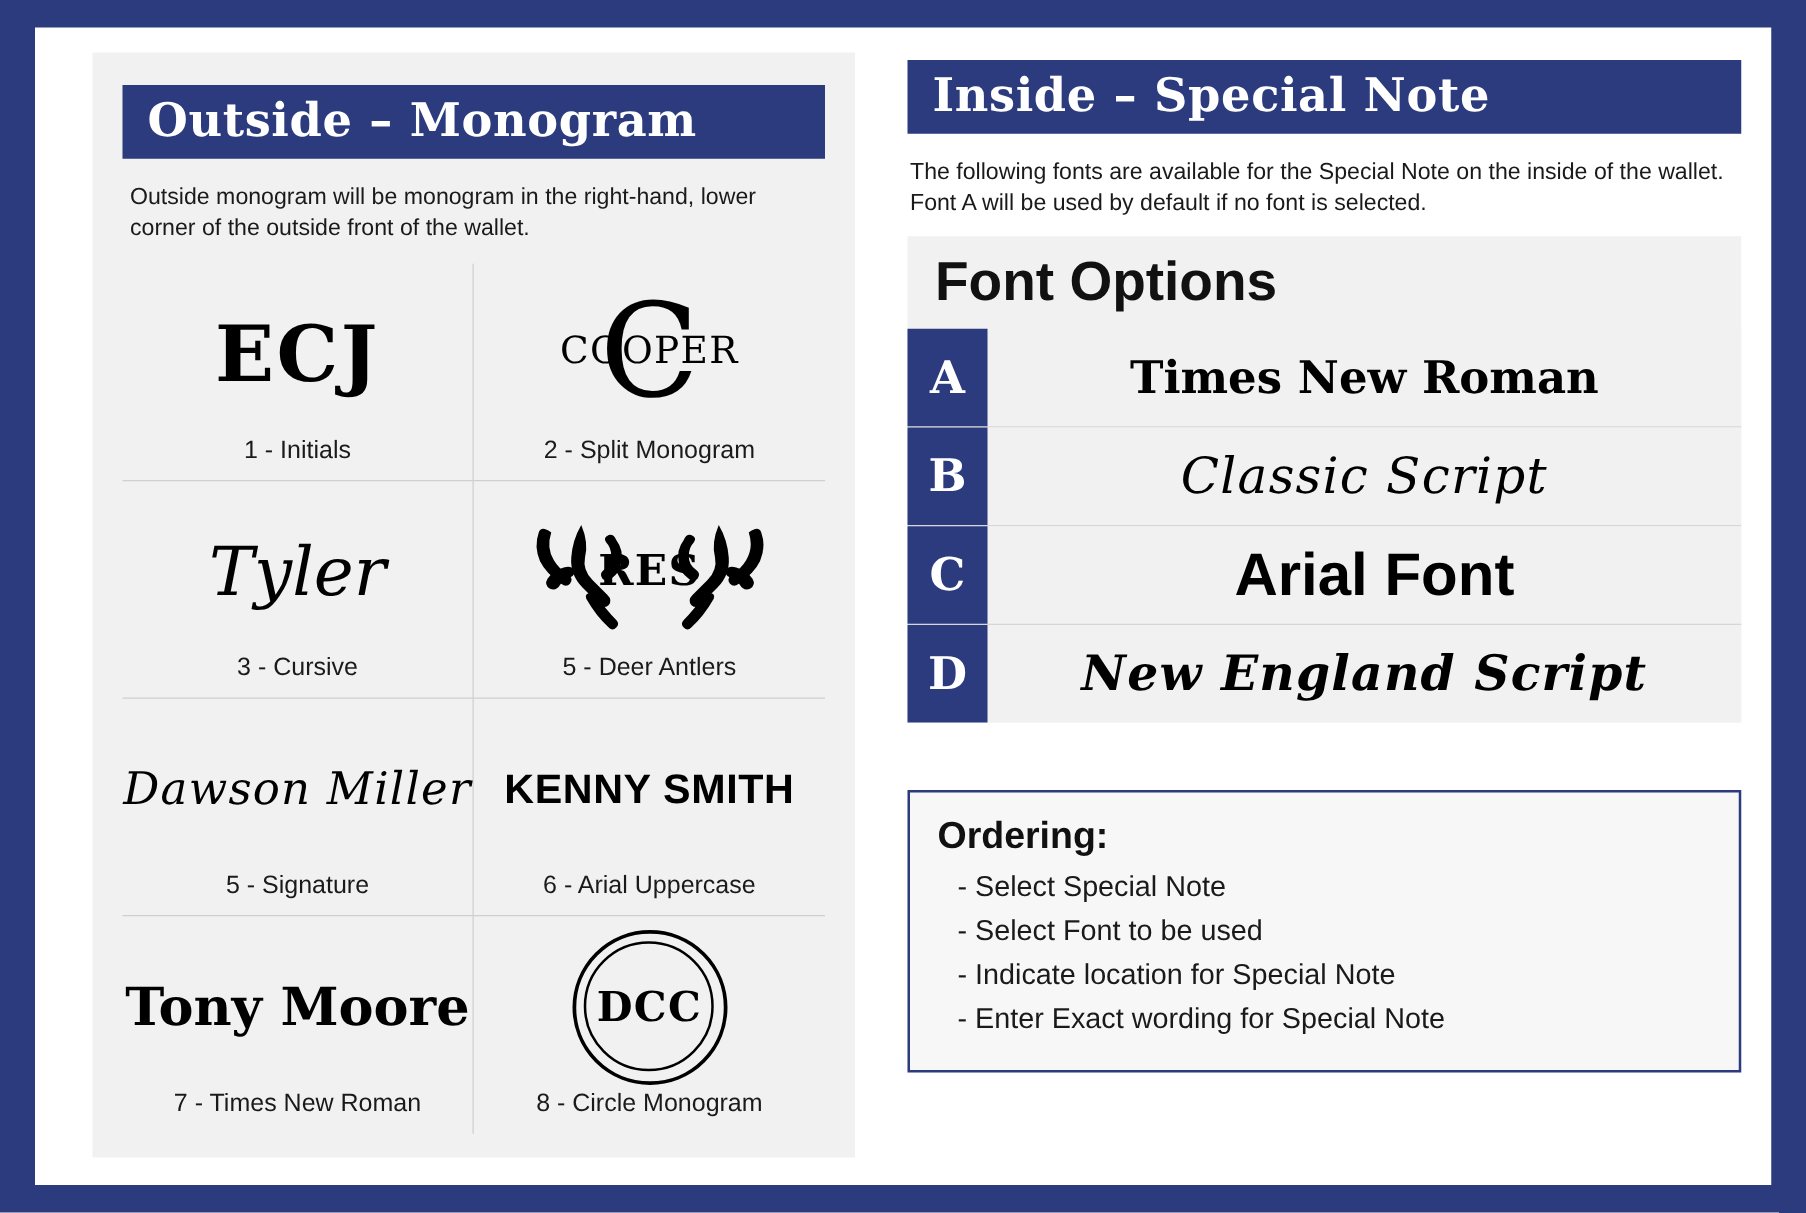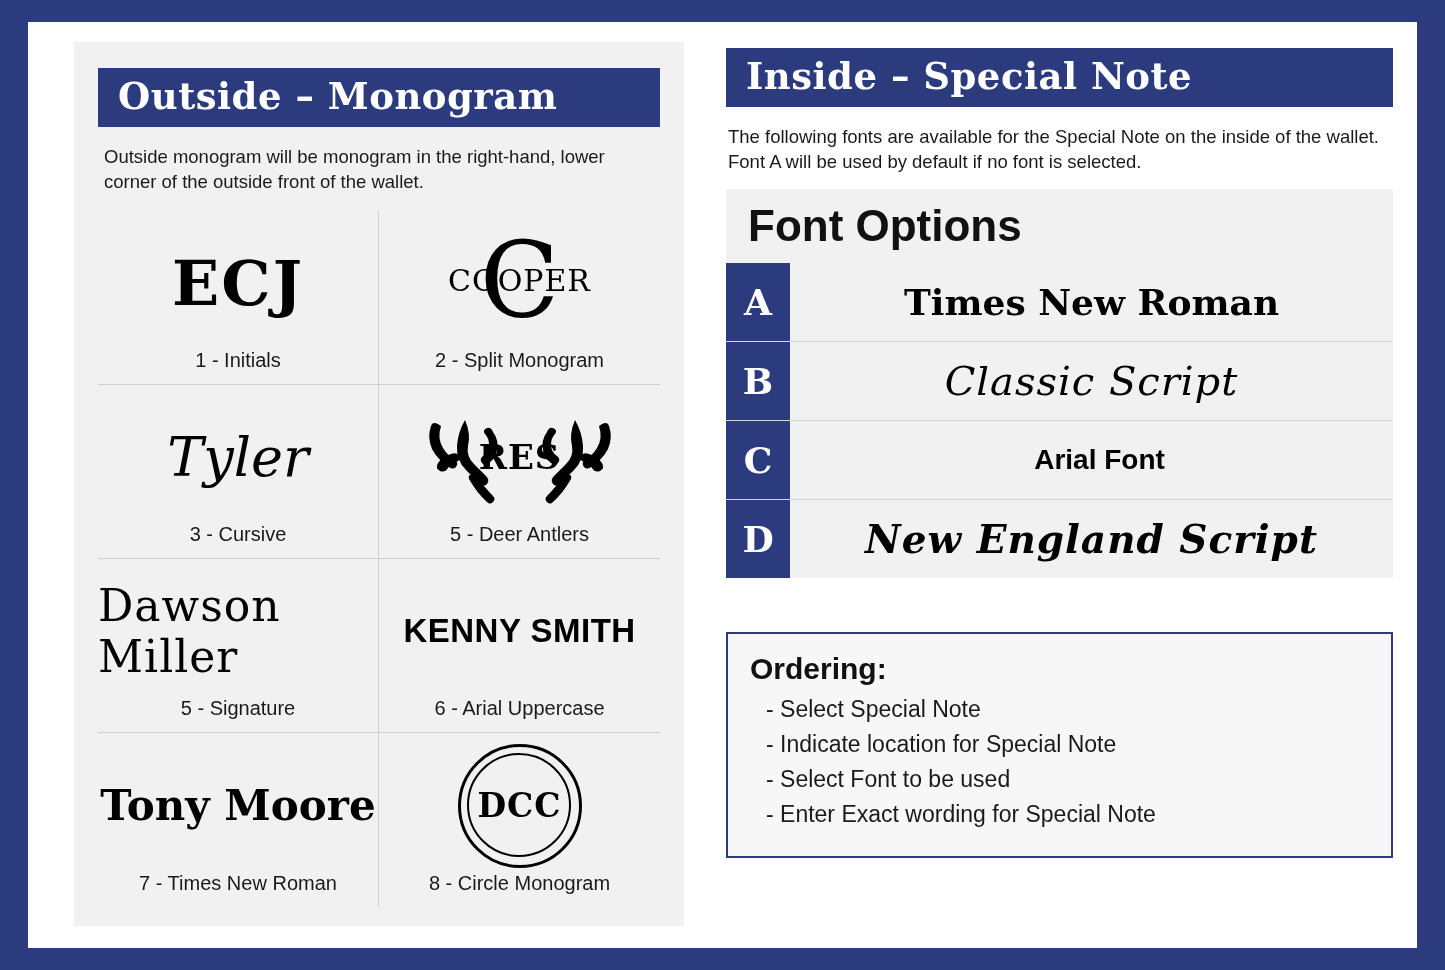--- a/index.html
+++ b/index.html
@@ -153,21 +153,22 @@
     font-size: 34px;
     letter-spacing: 1px;
   }
   .s-antlers svg {
     position: absolute;
     left: 0;
     top: 0;
   }
   .s-signature {
     font-family: "DejaVu Serif", serif;
-    font-size: 44px;
+    font-style: italic;
+    font-size: 36px;
     letter-spacing: 1px;
   }
   .s-arialupper {
     font-family: "Liberation Sans", sans-serif;
     font-weight: bold;
     font-size: 33px;
     letter-spacing: 0.5px;
   }
   .s-times {
     font-family: "DejaVu Serif", serif;
@@ -239,21 +240,21 @@
   .font-sample {
     flex: 1;
     display: flex;
     align-items: center;
     justify-content: center;
     height: 78px;
     color: #000;
   }
   .fs-a { font-family: "DejaVu Serif", serif; font-weight: bold; font-size: 36px; }
   .fs-b { font-family: "DejaVu Serif", serif; font-style: italic; font-size: 40px; letter-spacing: 1px; text-align: right; }
-  .fs-c { font-family: "Liberation Sans", sans-serif; font-weight: bold; font-size: 28px; margin-left: 16px; }
+  .fs-c { font-family: "Liberation Sans", sans-serif; font-weight: bold; font-size: 48px; margin-left: 16px; }
   .fs-d { font-family: "DejaVu Serif", serif; font-style: italic; font-weight: bold; font-size: 39px; letter-spacing: 1px; }
 
   .ordering-box {
     margin-top: 54px;
     border: 2px solid #2b3b7e;
     background: #f7f7f7;
     padding: 18px 22px 24px 22px;
     min-height: 214px;
     box-sizing: border-box;
   }
@@ -396,20 +397,20 @@
           <div class="font-key">D</div>
           <div class="font-sample">
             <span class="fs-d">New England Script</span>
           </div>
         </div>
       </div>
 
       <div class="ordering-box">
         <div class="ordering-title">Ordering:</div>
         <div class="ordering-item">- Select Special Note</div>
+        <div class="ordering-item">- Select Font to be used</div>
         <div class="ordering-item">- Indicate location for Special Note</div>
-        <div class="ordering-item">- Select Font to be used</div>
         <div class="ordering-item">- Enter Exact wording for Special Note</div>
       </div>
     </div>
 
   </div>
 </div>
 
 </body></html>

